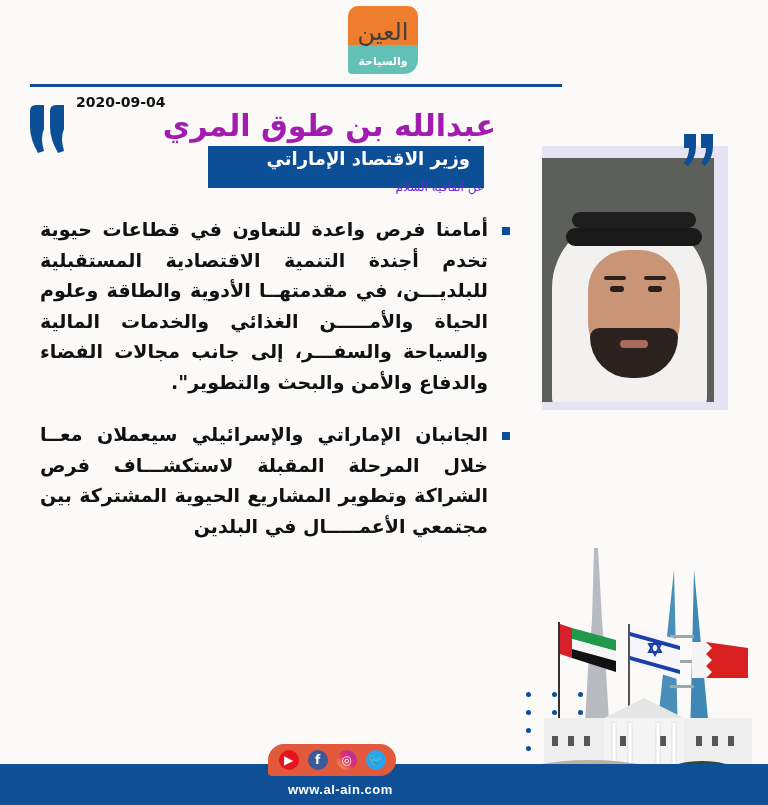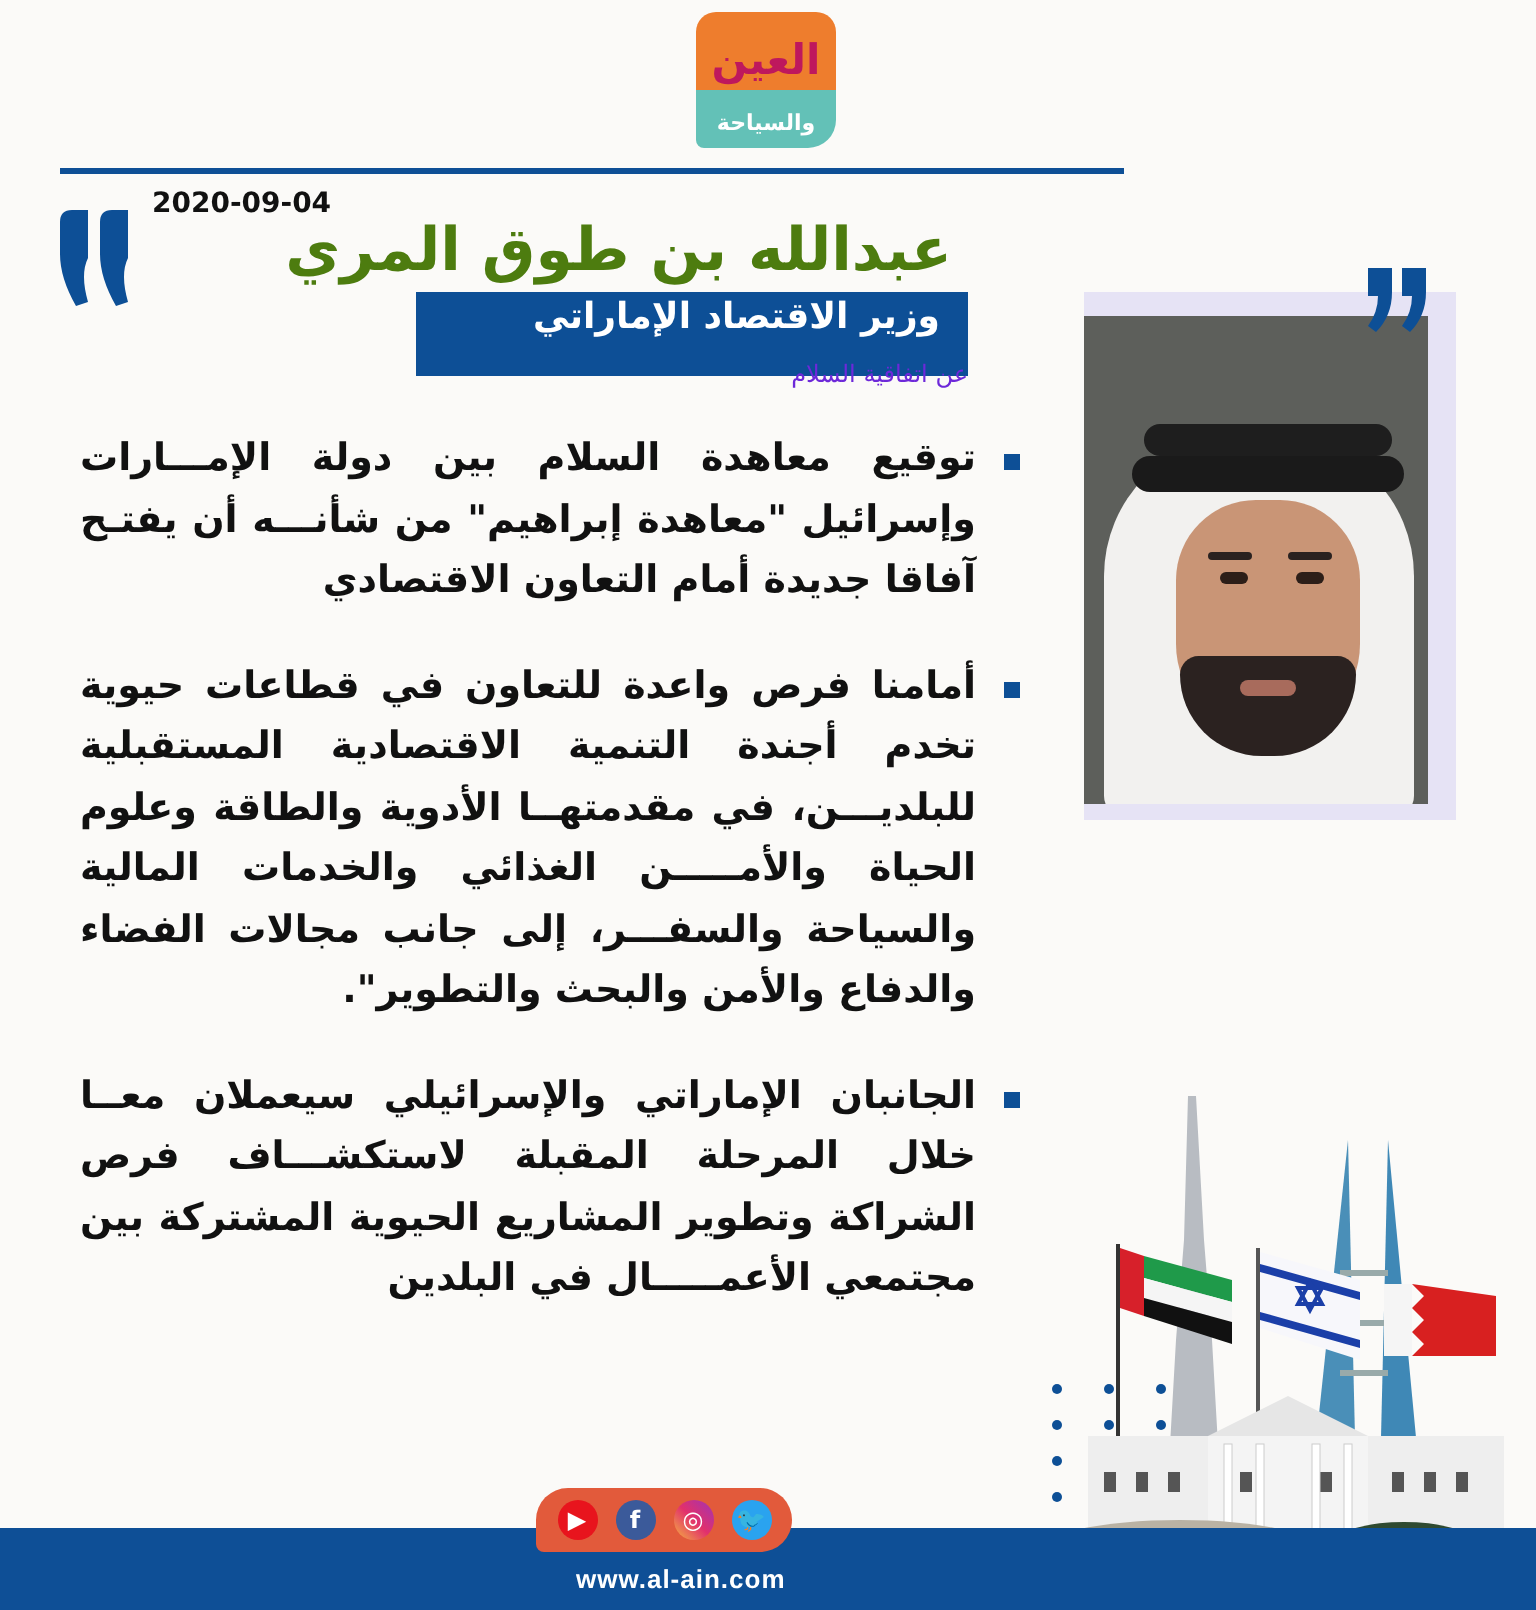--- a/index.html
+++ b/index.html
@@ -2,30 +2,30 @@
 <html><head>
   <meta charset="utf-8">
   <style>
     * { box-sizing: border-box; margin: 0; padding: 0; }
     html, body { width: 768px; height: 805px; overflow: hidden; background: #fbfaf8; }
     body { position: relative; font-family: "DejaVu Sans", sans-serif; color: #111; }
 
     .logo { position: absolute; left: 348px; top: 6px; width: 70px; height: 68px; border-radius: 10px 10px 14px 4px; overflow: hidden; }
     .logo .top { position: absolute; left: 0; top: 0; width: 100%; height: 70%; background: #ee7d2d; }
     .logo .bottom { position: absolute; left: 0; bottom: 0; width: 100%; height: 42%; background: #63c1b7; }
-    .logo .script { position: absolute; left: 0; right: 0; top: 14px; text-align: center; color: #be185d; font-size: 21px; font-weight: bold; line-height: 1; }
+    .logo .script { position: absolute; left: 0; right: 0; top: 14px; text-align: center; color: #404040; font-size: 24px; font-weight: normal; line-height: 1; }
     .logo .sub { position: absolute; left: 0; right: 0; bottom: 6px; text-align: center; color: #fff; font-size: 11px; font-weight: bold; }
 
     .top-rule { position: absolute; left: 30px; top: 84px; width: 532px; height: 3px; background: #0e4f96; }
 
     .date { position: absolute; left: 76px; top: 94px; font-size: 14px; font-weight: bold; color: #111; font-family: "DejaVu Sans", sans-serif; }
     .open-quote { position: absolute; left: 28px; top: 103px; width: 40px; height: 52px; }
     .open-quote svg { width: 100%; height: 100%; }
 
-    .name { position: absolute; right: 292px; top: 106px; font-size: 30px; font-weight: bold; color: #4d7c0f; direction: rtl; white-space: nowrap; line-height: 40px; }
+    .name { position: absolute; right: 272px; top: 106px; font-size: 30px; font-weight: bold; color: #a21caf; direction: rtl; white-space: nowrap; line-height: 40px; }
     .role-bar { position: absolute; left: 208px; top: 146px; width: 276px; height: 42px; background: #0d4f96; color: #fff; font-size: 18px; font-weight: bold; direction: rtl; text-align: right; padding-right: 14px; line-height: 26px; }
     .topic { position: absolute; right: 284px; top: 180px; font-size: 12px; color: #6d28d9; direction: rtl; white-space: nowrap; }
 
     .bullets { position: absolute; left: 40px; top: 214px; width: 474px; direction: rtl; }
     .bullet { position: relative; padding-right: 26px; margin-bottom: 22px; }
     .bullet .sq { position: absolute; right: 4px; top: 13px; width: 8px; height: 8px; background: #0d4f96; }
     .bullet .text { font-size: 19px; font-weight: bold; line-height: 30.5px; color: #111; text-align: justify; text-align-last: right; }
 
     .photo-frame { position: absolute; left: 542px; top: 146px; width: 186px; height: 264px; background: #e6e3f5; }
     .photo { position: absolute; left: 542px; top: 158px; width: 172px; height: 244px; background: #5d5f5b; overflow: hidden; }
@@ -73,24 +73,20 @@
     <path d="M2 8 Q2 2 8 2 L16 2 L16 26 Q12 34 16 48 L10 50 Q2 36 2 24 Z" fill="#0d4f96"></path>
     <path d="M22 8 Q22 2 28 2 L36 2 L36 26 Q32 34 36 48 L30 50 Q22 36 22 24 Z" fill="#0d4f96"></path>
   </svg>
 </div>
 
 <div class="name">عبدالله بن طوق المري</div>
 <div class="role-bar">وزير الاقتصاد الإماراتي</div>
 <div class="topic">عن اتفاقية السلام</div>
 
 <div class="bullets">
-  <div class="bullet">
-    <span class="sq"></span>
-    <div class="text">توقيع معاهدة السلام بين دولة الإمـــارات وإسرائيل "معاهدة إبراهيم" من شأنـــه أن يفتـح آفاقا جديدة أمام التعاون الاقتصادي</div>
-  </div>
   <div class="bullet">
     <span class="sq"></span>
     <div class="text">أمامنا فرص واعدة للتعاون في قطاعات حيوية تخدم أجندة التنمية الاقتصادية المستقبلية للبلديـــن، في مقدمتهــا الأدوية والطاقة وعلوم الحياة والأمـــــن الغذائي والخدمات المالية والسياحة والسفـــر، إلى جانب مجالات الفضاء والدفاع والأمن والبحث والتطوير".</div>
   </div>
   <div class="bullet">
     <span class="sq"></span>
     <div class="text">الجانبان الإماراتي والإسرائيلي سيعملان معــا خلال المرحلة المقبلة لاستكشـــاف فرص الشراكة وتطوير المشاريع الحيوية المشتركة بين مجتمعي الأعمـــــال في البلدين</div>
   </div>
 </div>
 

